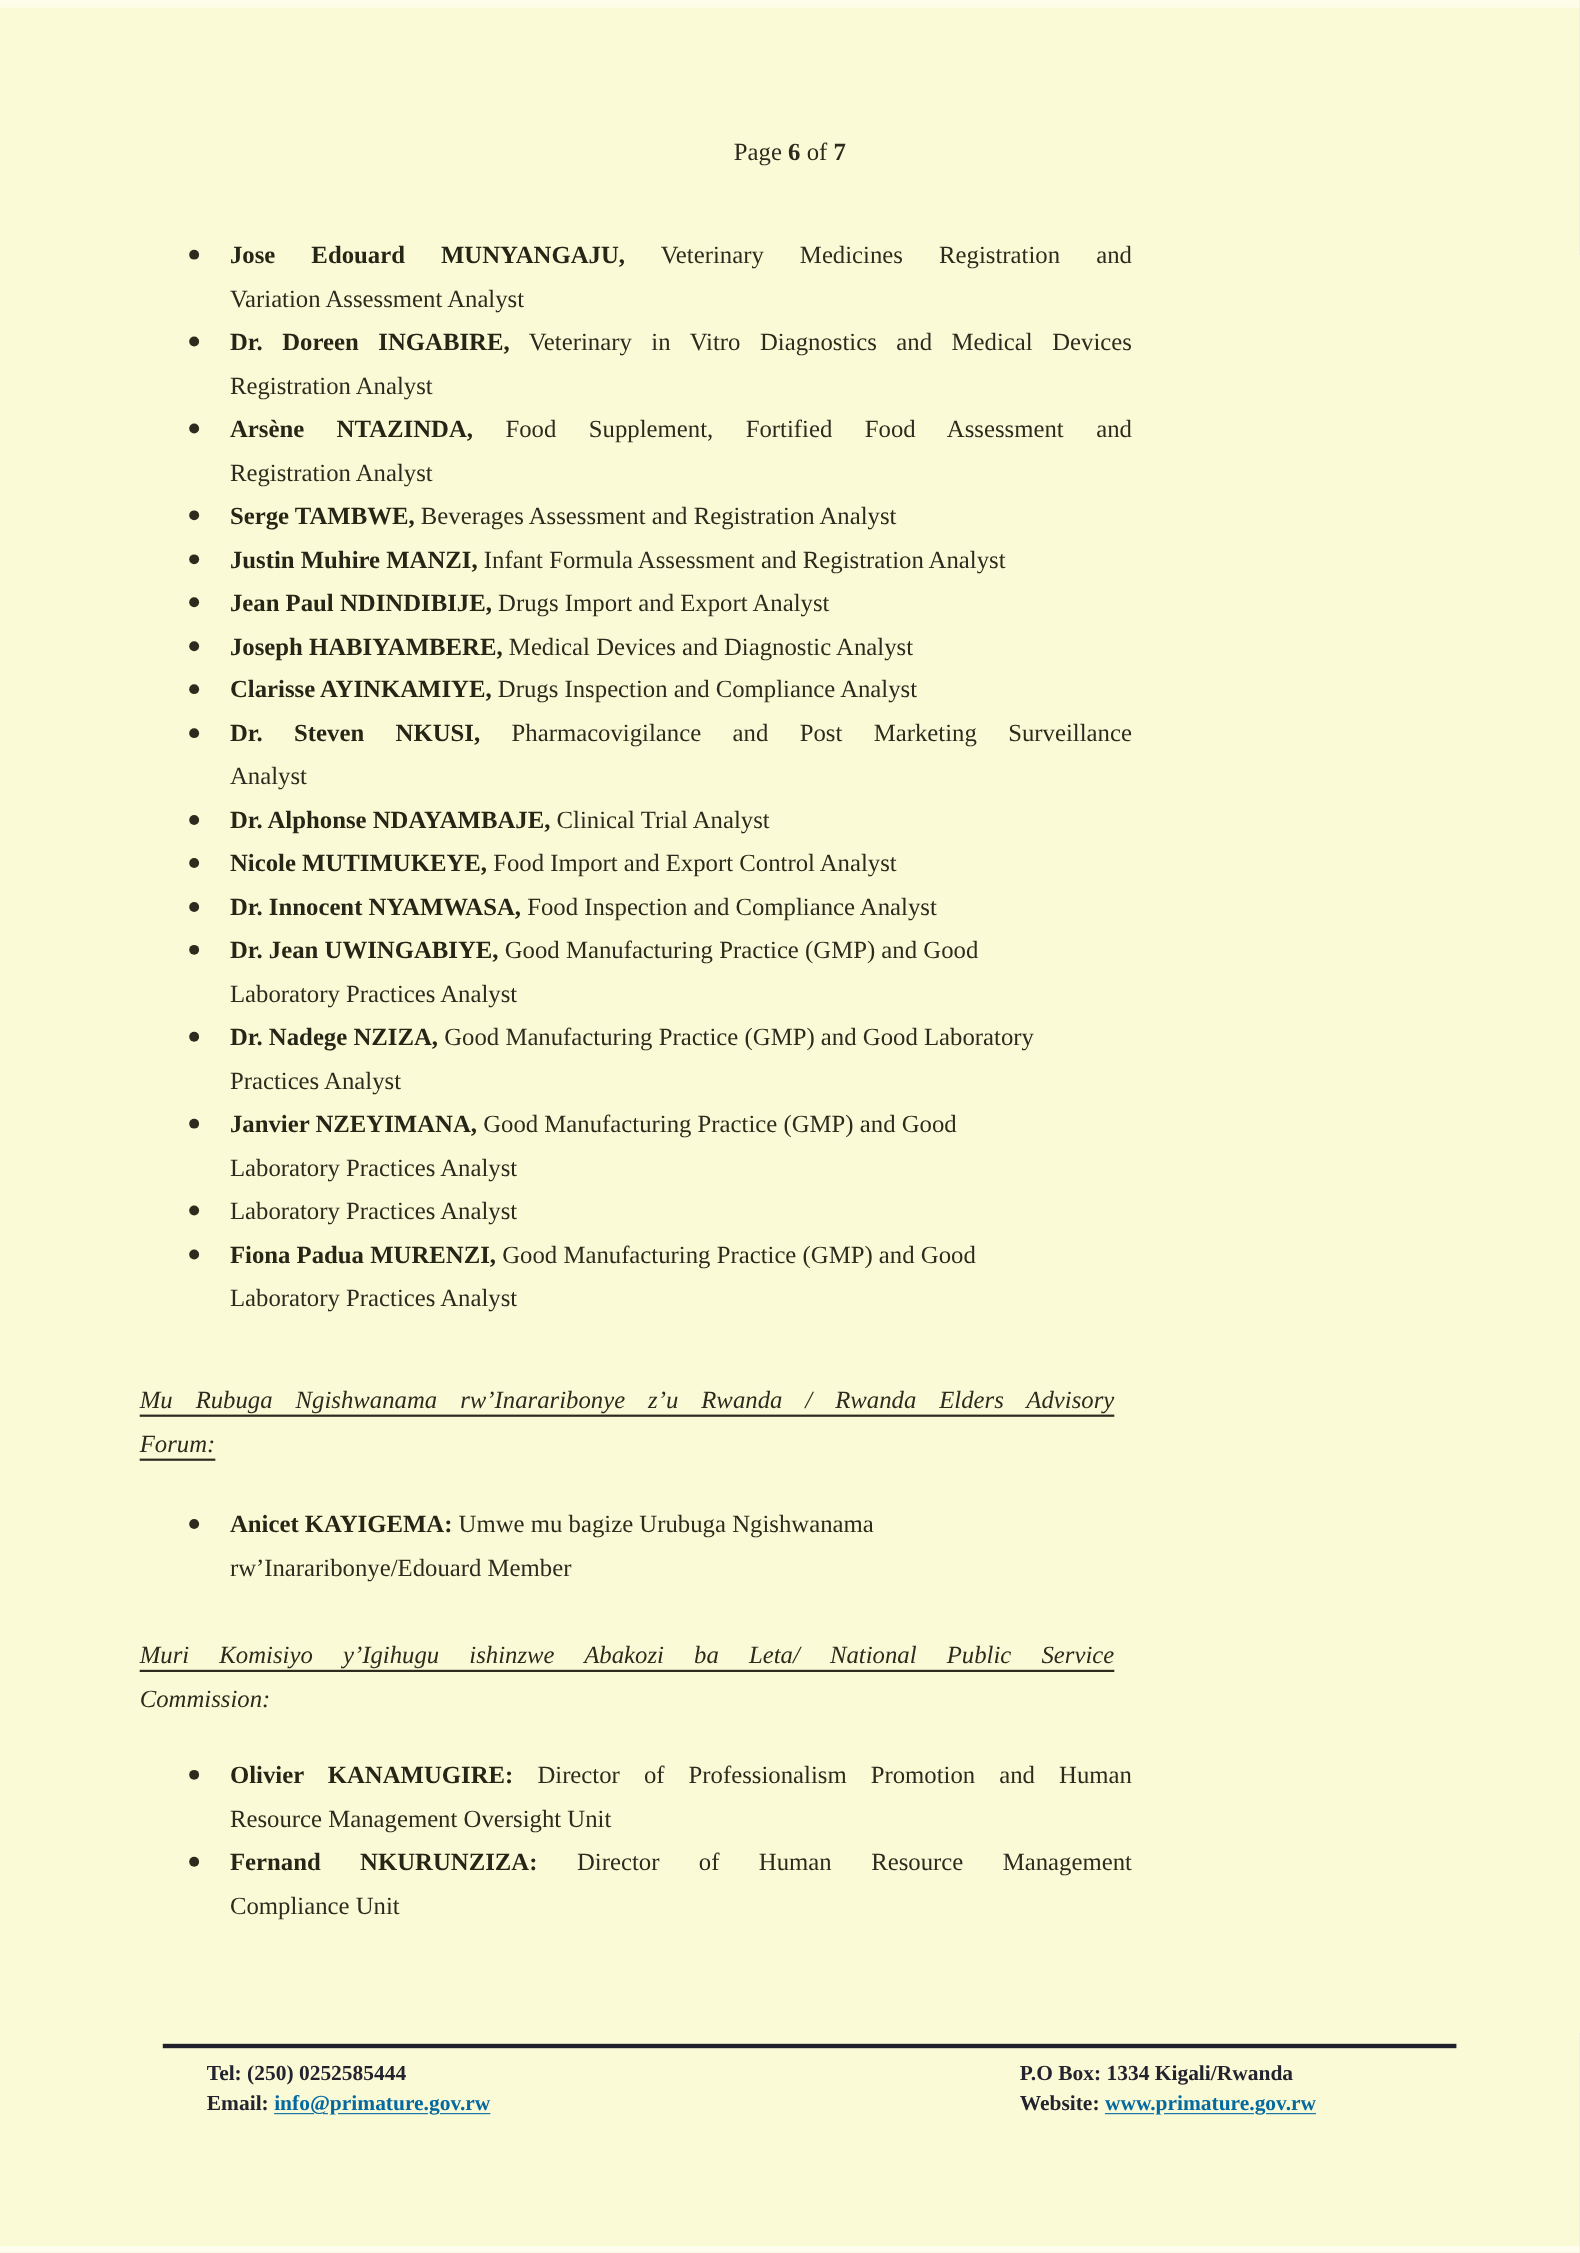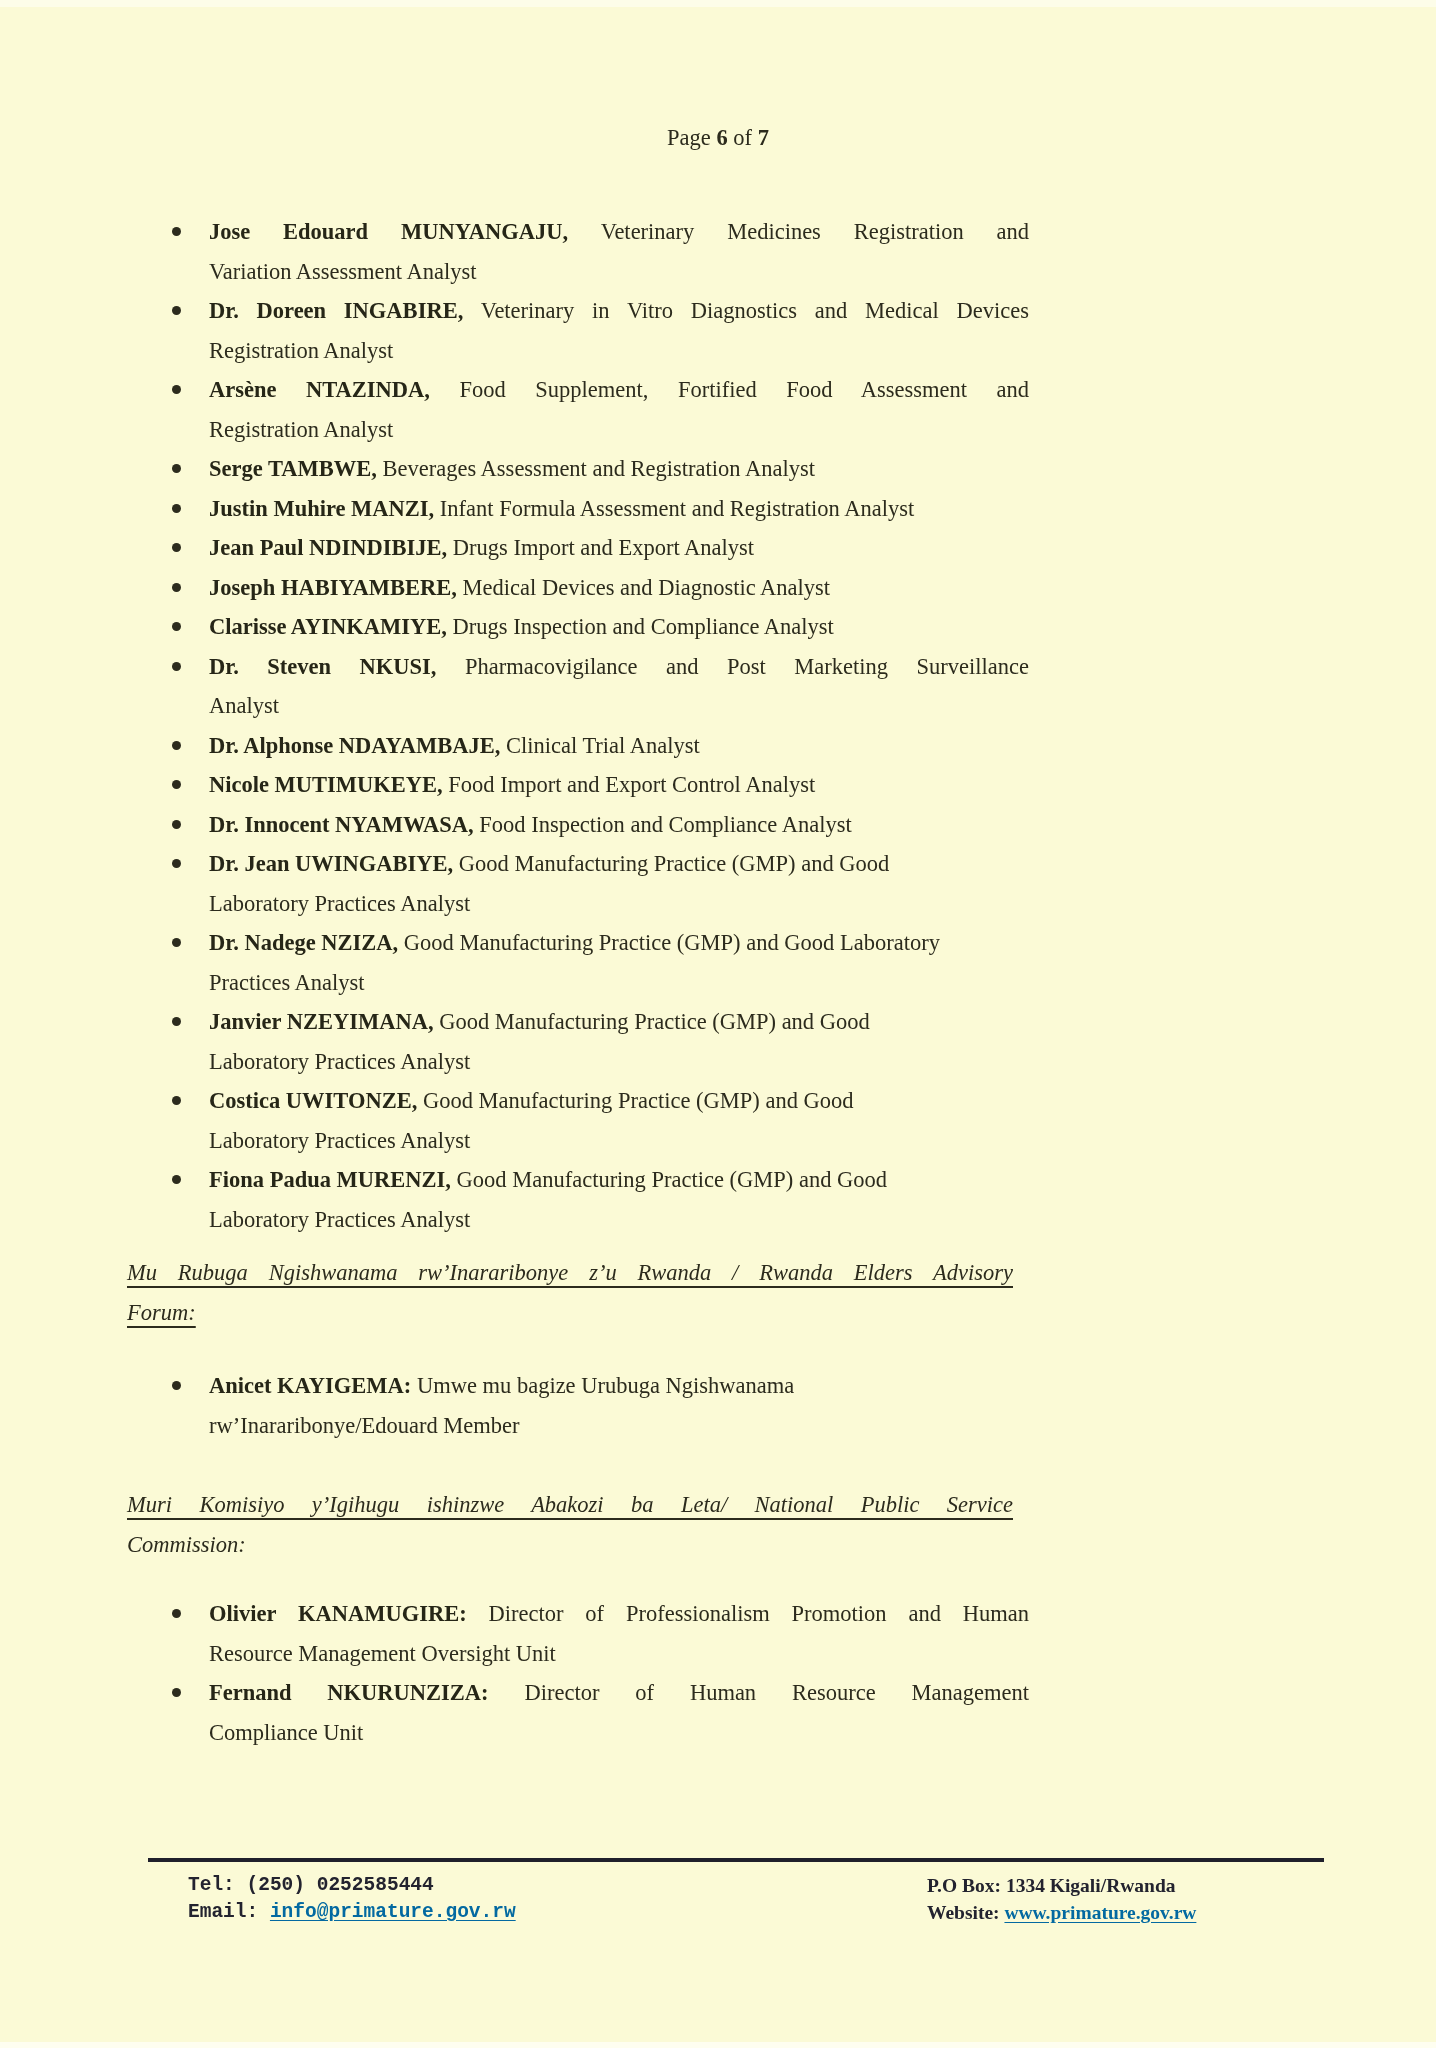--- a/index.html
+++ b/index.html
@@ -45,21 +45,21 @@
   }
 
   .footer-rule{
     position:absolute;left:148px;top:1858px;width:1176px;height:4px;
     background:#20202c;
   }
   .fcol{
     position:absolute;font-size:19.5px;line-height:27px;font-weight:700;
     color:#23232f;white-space:nowrap;
   }
-  #fcol-left{left:188px;top:1872px;font-family:Liberation Mono, monospace;}
+  #fcol-left{left:188px;top:1872px;}
   #fcol-right{left:927px;top:1872px;}
   .fcol a{
     color:#0369a1;text-decoration:underline;text-underline-offset:3px;
     font-weight:700;cursor:pointer;
   }
 </style>
 </head>
 <body>
 
 <div class="page">
@@ -115,21 +115,20 @@
       </li>
       <li>
         <div class="line"><b>Dr. Nadege NZIZA,</b> Good Manufacturing Practice (GMP) and Good Laboratory</div>
         <div class="line">Practices Analyst</div>
       </li>
       <li>
         <div class="line"><b>Janvier NZEYIMANA,</b> Good Manufacturing Practice (GMP) and Good</div>
         <div class="line">Laboratory Practices Analyst</div>
       </li>
       <li>
-        <div class="line"><b>Costica UWITONZE,</b> Good Manufacturing Practice (GMP) and Good</div>
         <div class="line">Laboratory Practices Analyst</div>
       </li>
       <li>
         <div class="line"><b>Fiona Padua MURENZI,</b> Good Manufacturing Practice (GMP) and Good</div>
         <div class="line">Laboratory Practices Analyst</div>
       </li>
     </ul>
 
   <div class="heading" id="elders-heading">
     <div class="line j u">Mu Rubuga Ngishwanama rw’Inararibonye z’u Rwanda / Rwanda Elders Advisory</div>

